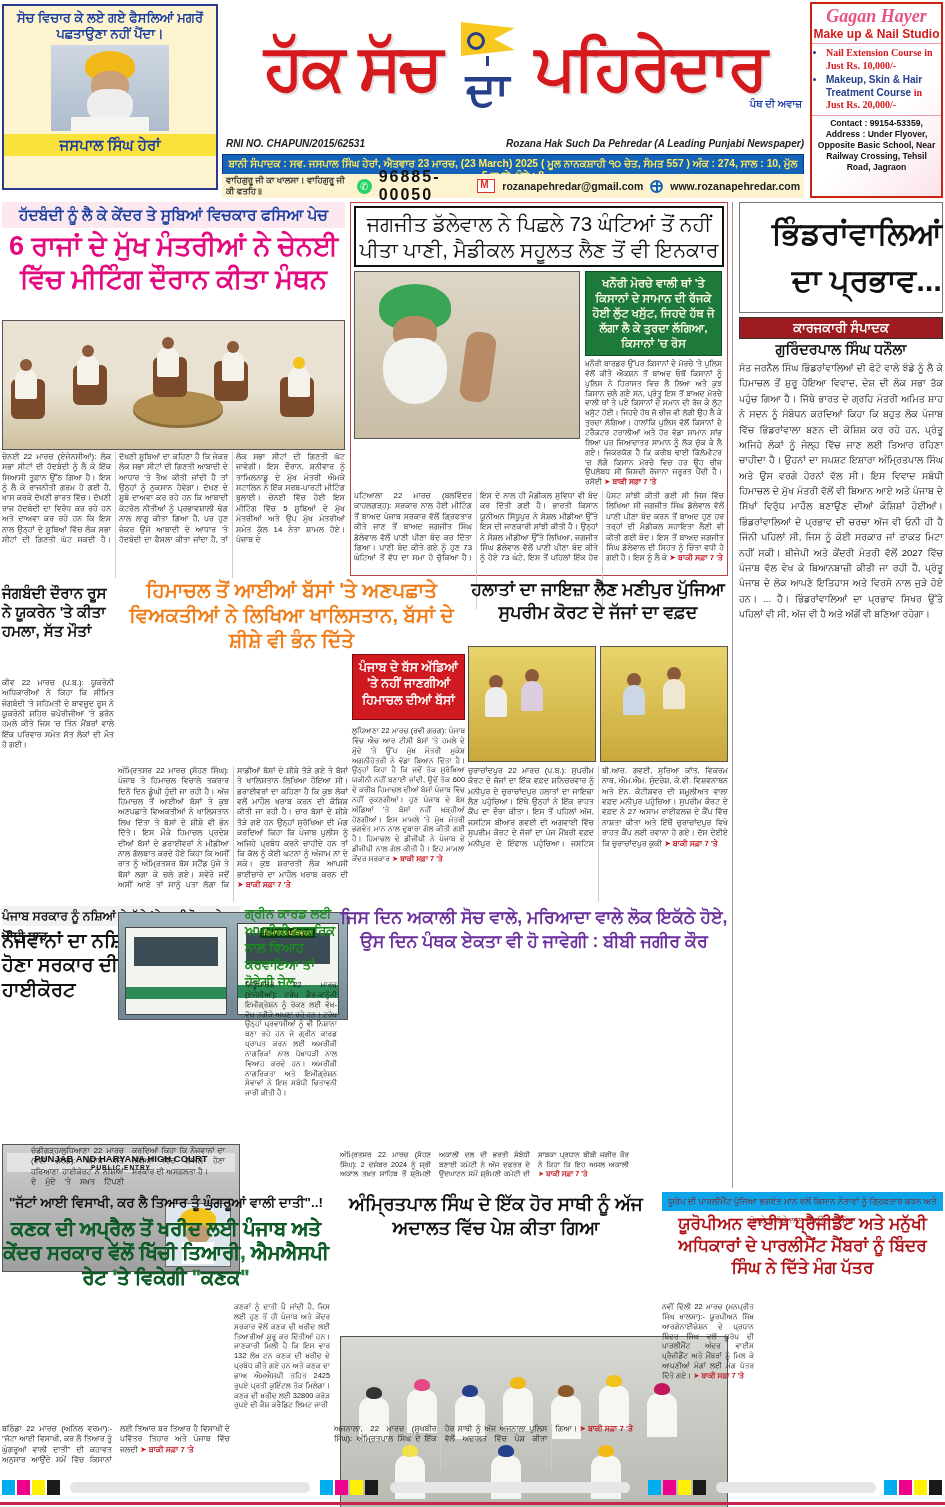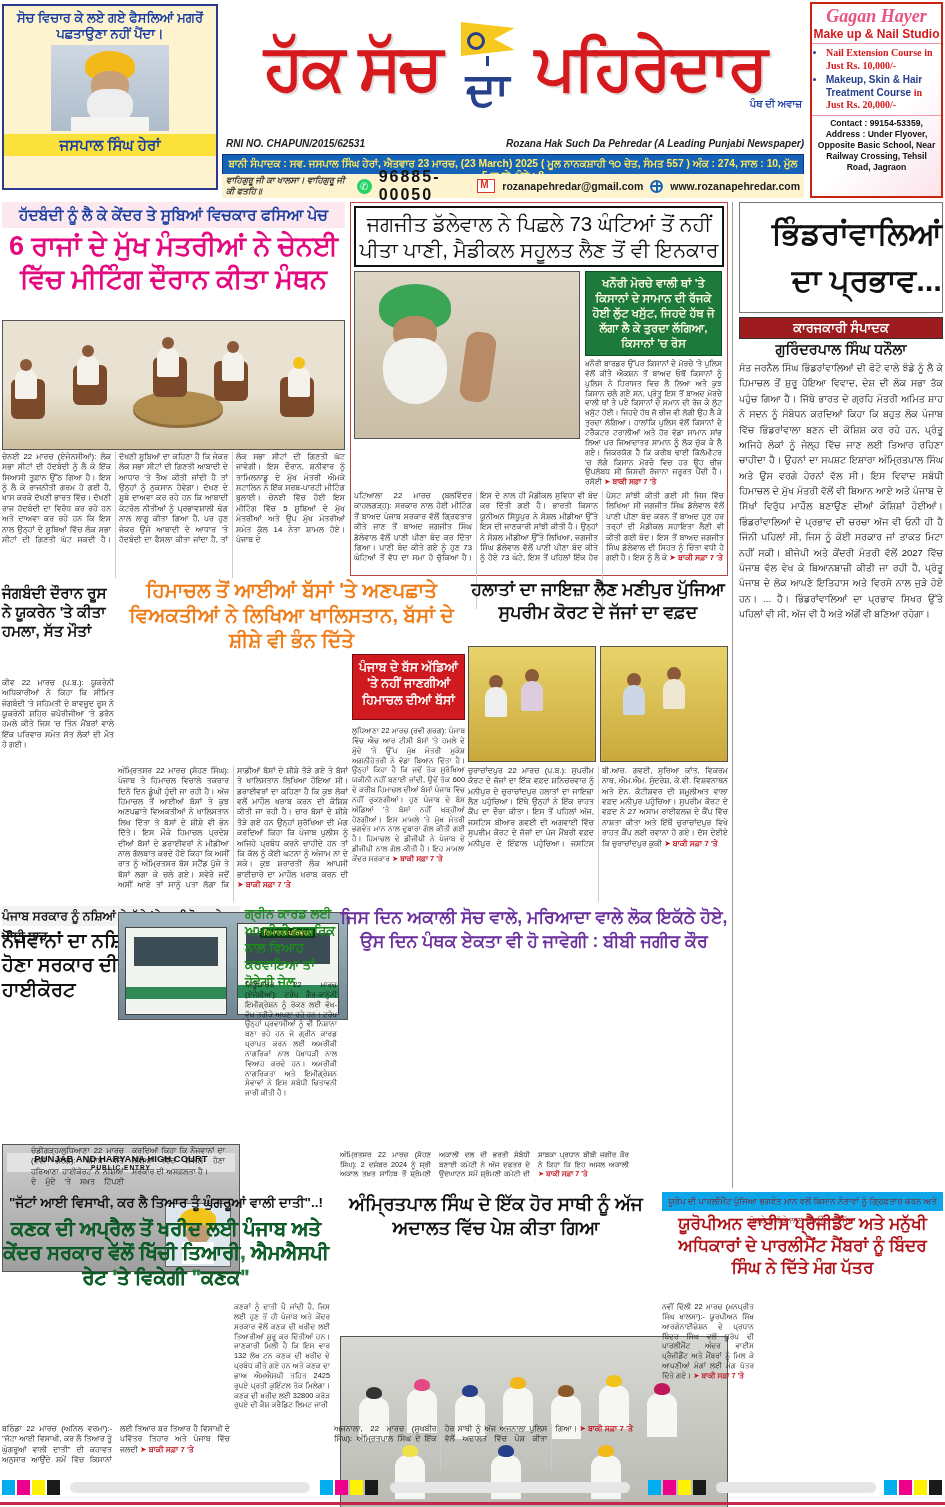--- a/index.html
+++ b/index.html
@@ -1,21 +1,21 @@
 <!DOCTYPE html>
 <html><head>
 <meta charset="utf-8">
 <style>
   html,body{margin:0;padding:0;background:#cfcfcf;}
   #page{position:relative;width:945px;height:1507px;background:#fff;
         font-family:"Liberation Sans","DejaVu Sans",sans-serif;overflow:hidden;color:#111;}
   .abs{position:absolute;}
   .just{text-align:justify;}
   .ctr{text-align:center;}
-  .b{font-weight:bold;font-style:italic;}
+  .b{font-weight:bold;}
   .cont{color:#c1121c;font-weight:bold;white-space:nowrap;}
   .mark{color:#c1121c;}
 
   
   #left-ad{left:2px;top:4px;width:216px;height:186px;border:2px solid #2b3990;background:#fdf3cf;box-sizing:border-box;}
   #left-ad .quote{color:#1b3fa0;font-weight:bold;font-size:13px;line-height:1.25;text-align:center;padding:4px 6px 2px;}
   #left-ad .portrait{width:118px;height:86px;margin:0 auto;background:linear-gradient(#cfd8e2,#aebccb);position:relative;overflow:hidden;}
   #left-ad .turban{position:absolute;left:34px;top:6px;width:50px;height:30px;background:#f2b918;border-radius:50% 50% 40% 40%;}
   #left-ad .face{position:absolute;left:40px;top:26px;width:38px;height:30px;background:#caa07a;border-radius:45%;}
   #left-ad .beard{position:absolute;left:36px;top:44px;width:46px;height:36px;background:#eee;border-radius:40% 40% 50% 50%;}

